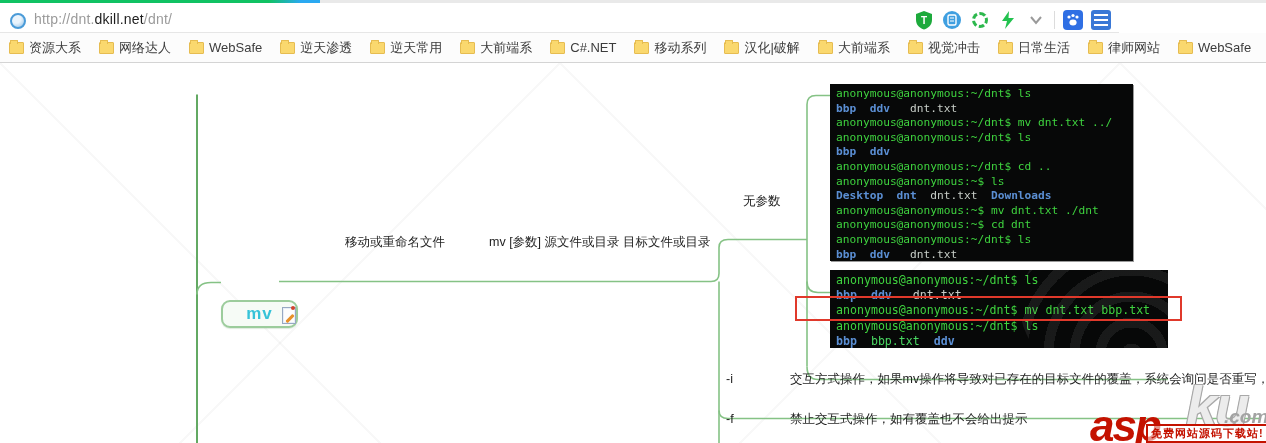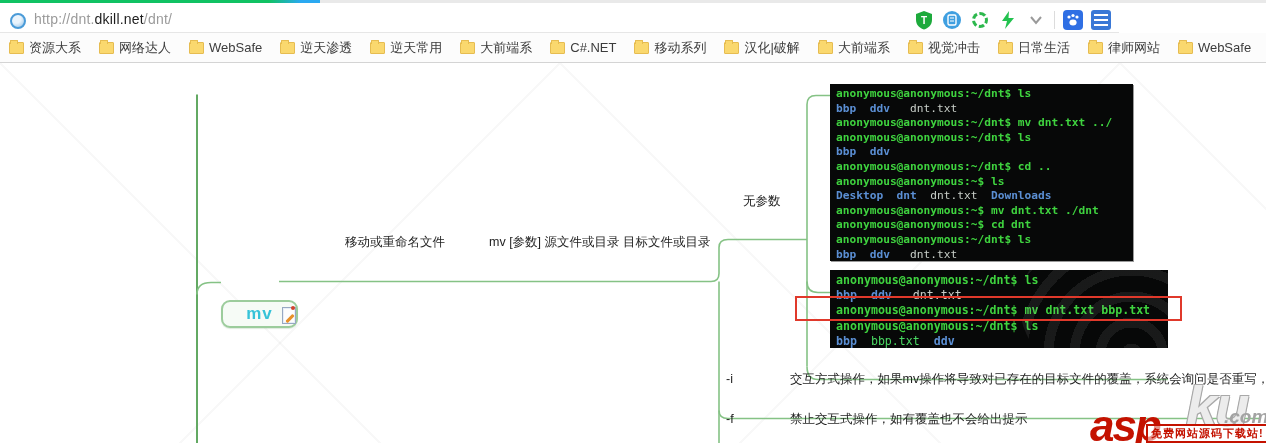--- a/index.html
+++ b/index.html
@@ -63,21 +63,21 @@
     font-family:"DejaVu Sans Mono","Liberation Mono",monospace; }
   .terminal .tline { white-space:pre; }
   .term-1 { left:830px; top:84px; width:303px; height:177px; padding:3px 0 0 6px;
     font-size:11.2px; line-height:14.6px; box-shadow:1px 1px 0 #9a9a9a; }
   .term-2 { left:830px; top:270px; width:338px; height:78px; padding:3px 0 0 6px;
     font-size:11.6px; line-height:15.2px; }
   .term-2::after { content:""; position:absolute; right:-30px; bottom:-40px; width:180px; height:150px;
     border-radius:50%; pointer-events:none;
     background:repeating-radial-gradient(circle at 70% 70%, rgba(170,170,170,.22) 0 10px, rgba(20,20,20,0) 10px 26px);
     transform:rotate(20deg); opacity:.5; }
-  .c-p { color:#3fd33f;font-weight:bold; }
+  .c-p { color:#3fd33f; }
   .c-d { color:#5b8fd4; font-weight:bold; }
   .c-f { color:#c9cfc9; }
   .c-g { color:#49d862; }
 
   .red-box { position:absolute; left:795px; top:296px; width:387px; height:25px;
     border:2px solid #e0392b; z-index:5; }
 
   
   .wm { position:absolute; pointer-events:none; white-space:nowrap; }
   .wm-asp { left:1090px; top:404px; font-size:44px; font-weight:900; font-style:italic;

